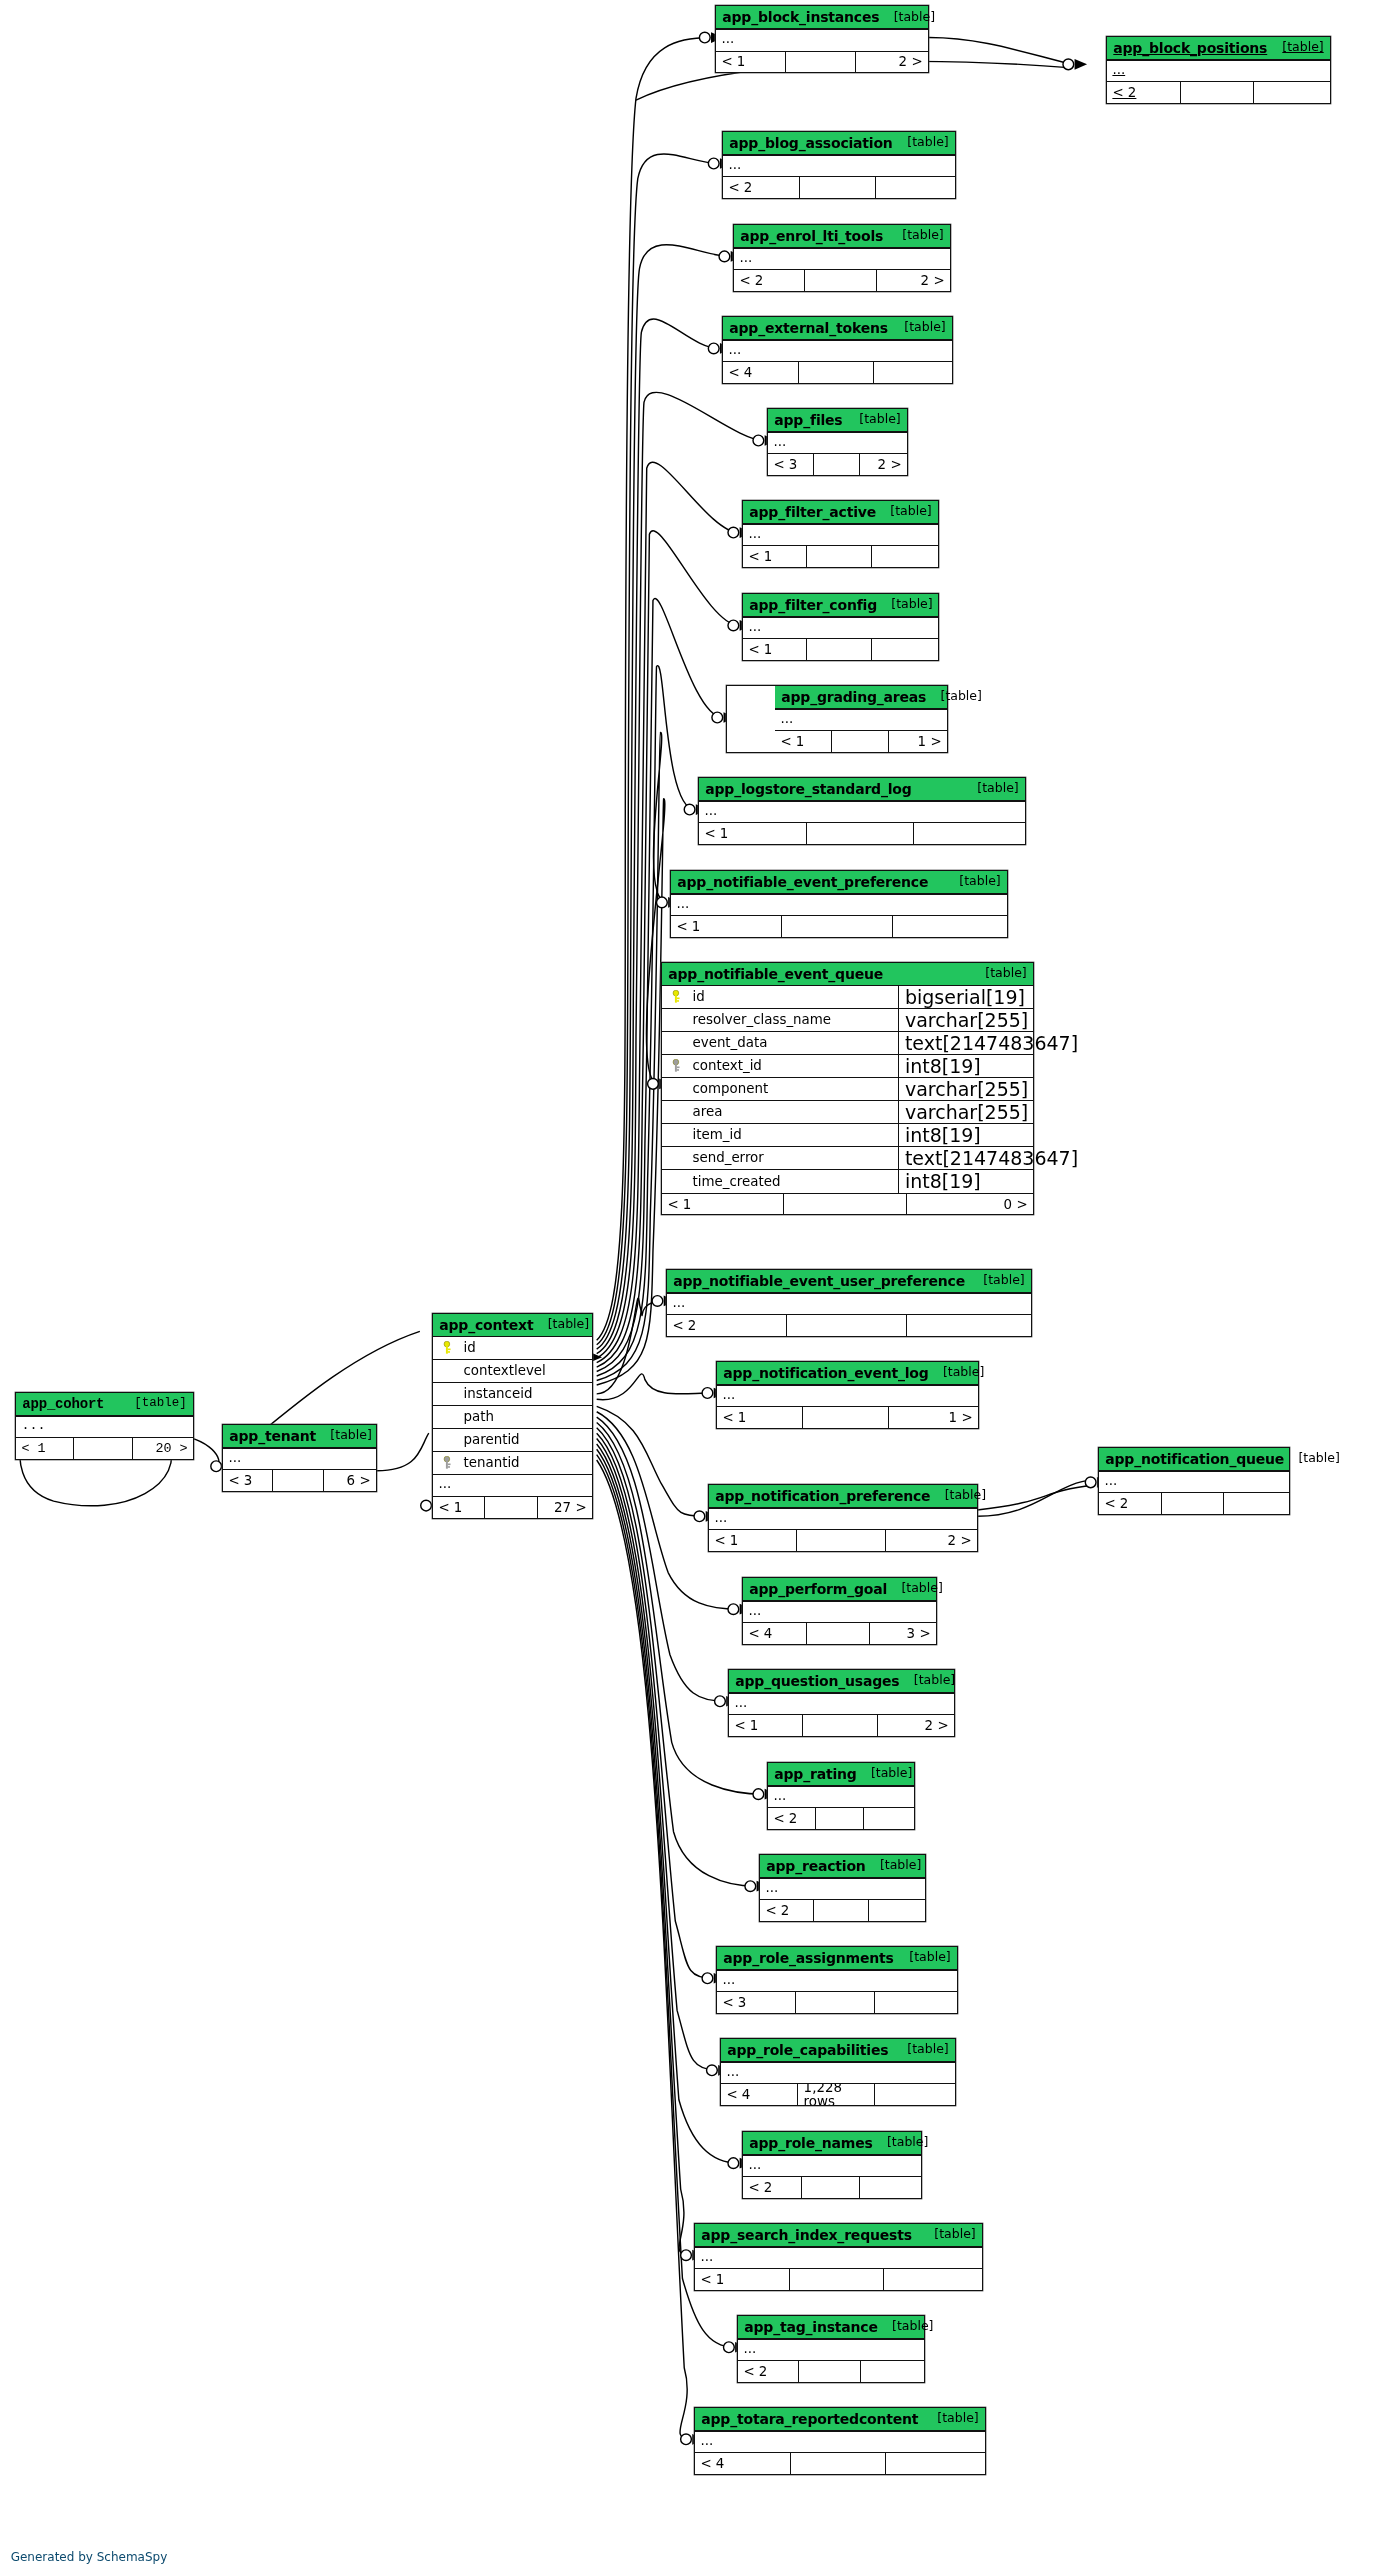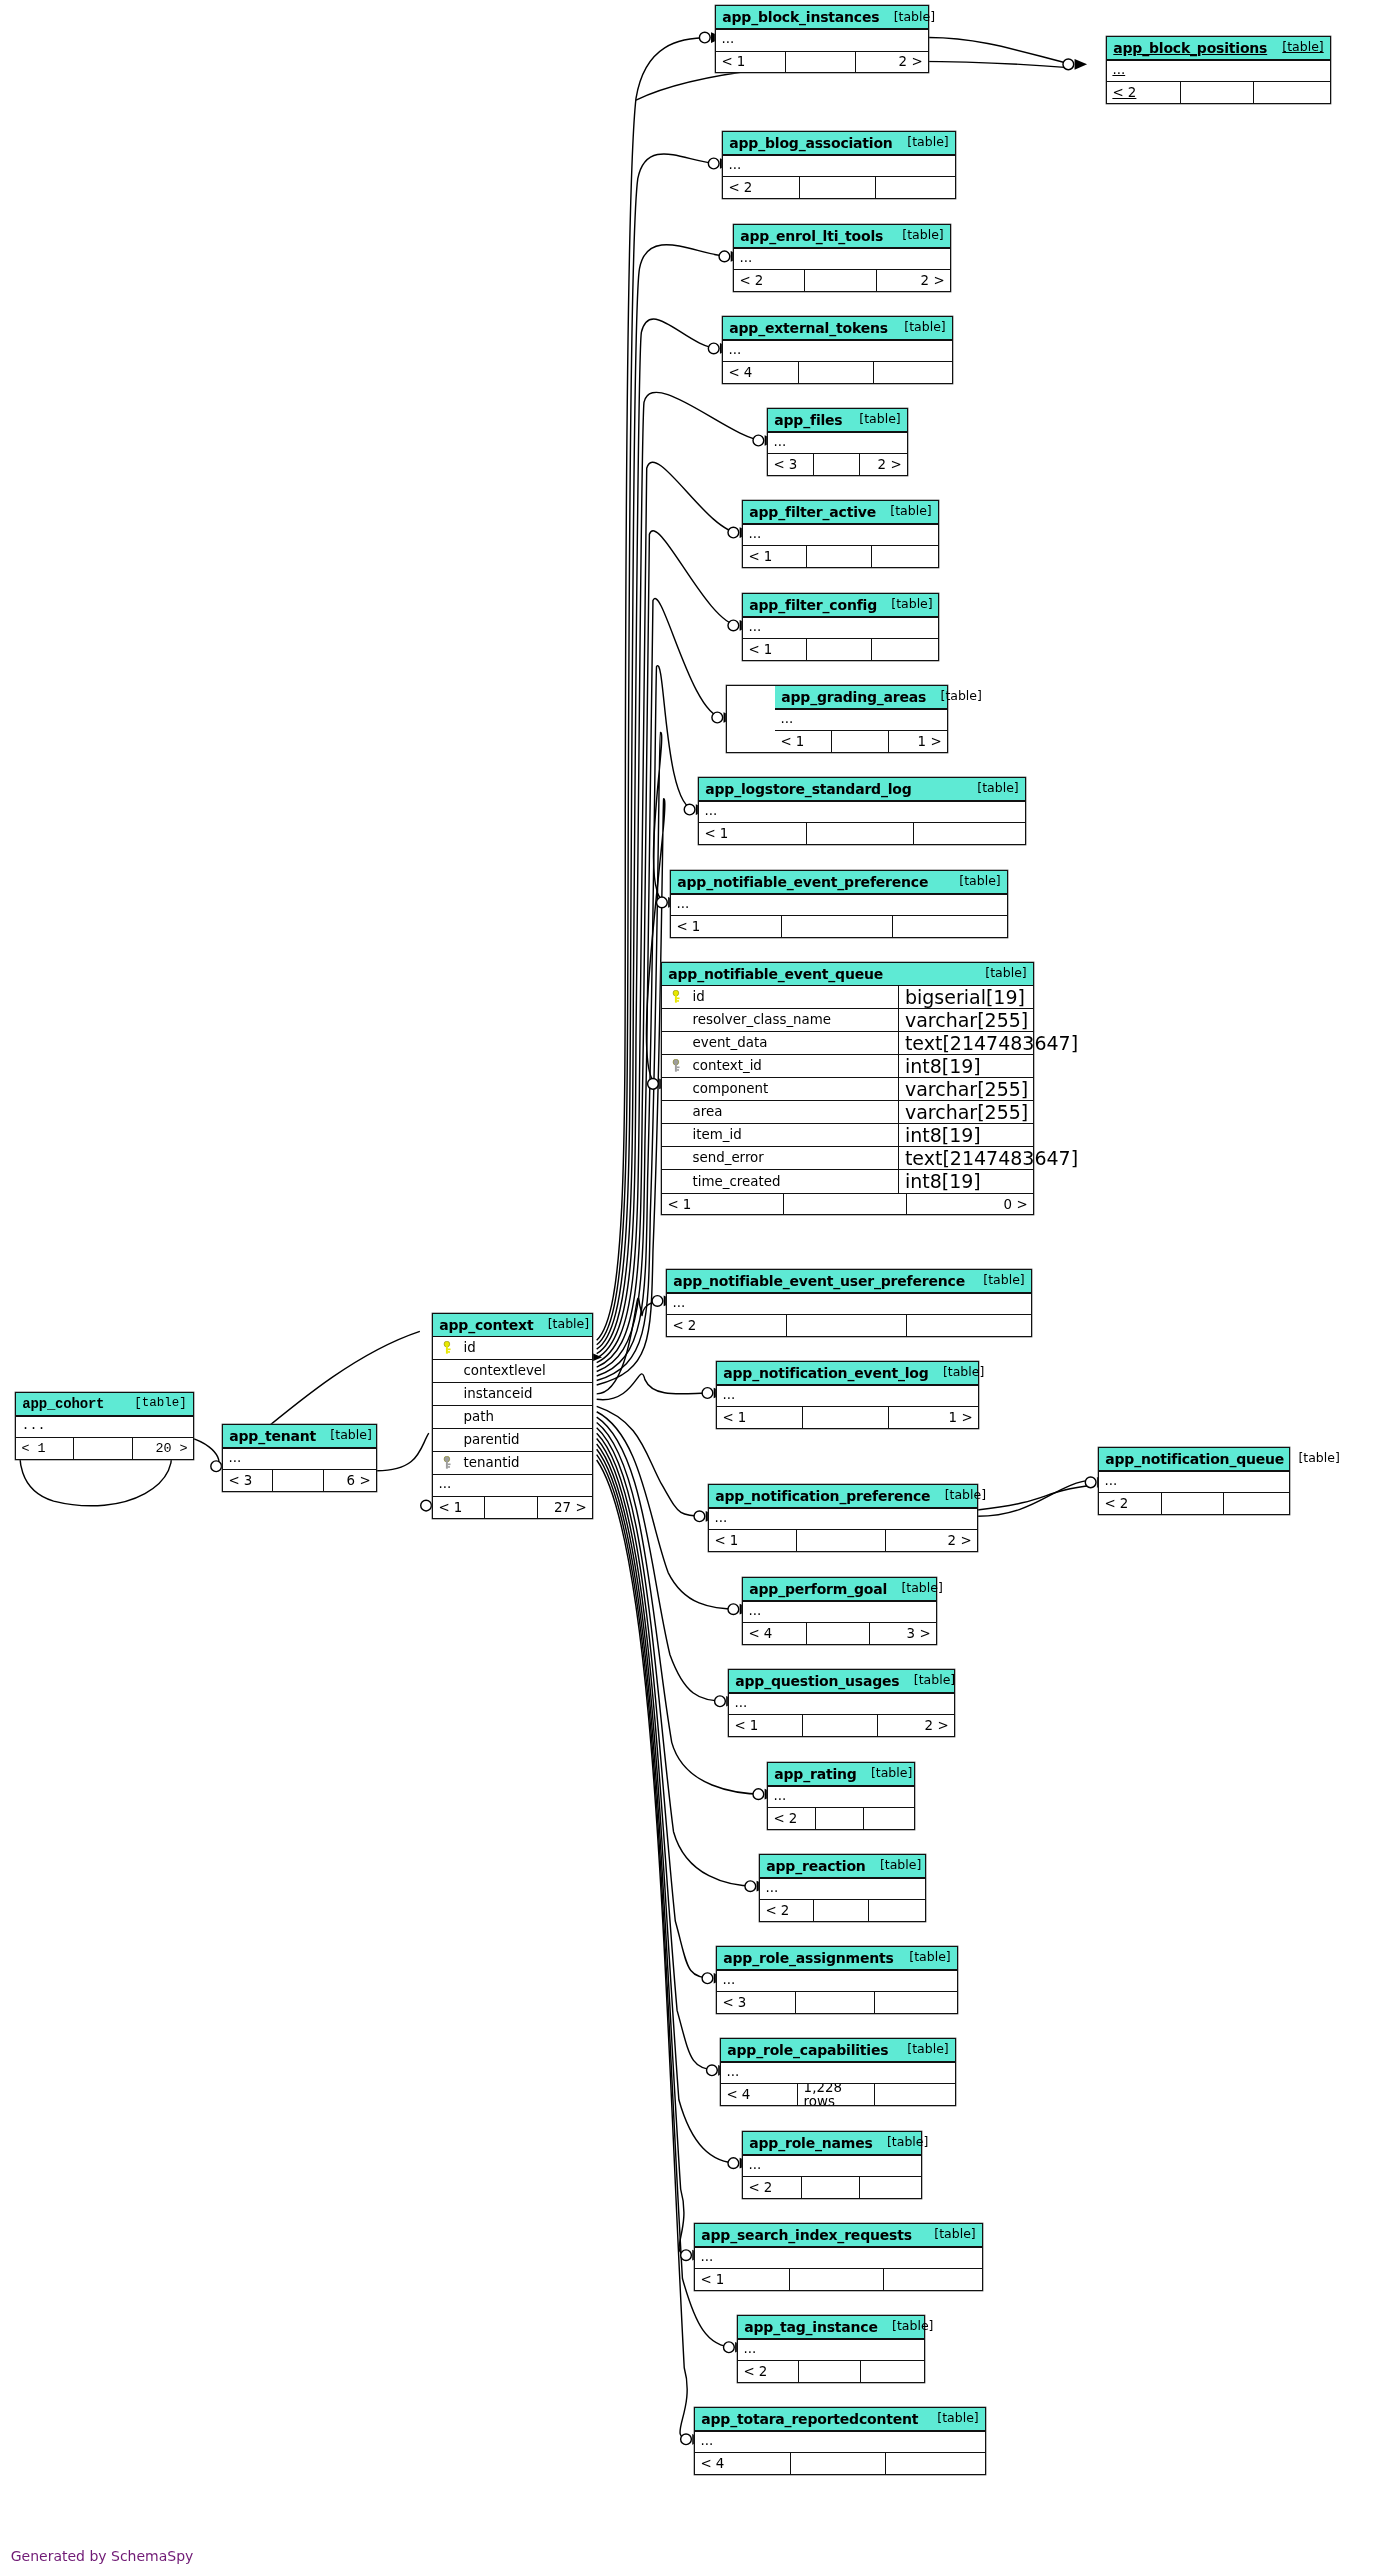--- a/index.html
+++ b/index.html
@@ -27,21 +27,21 @@
 
   .tbl {
     position: absolute;
     border: 1.3px solid #111;
     background: #ffffff;
     font-size: 13.4px;
     line-height: 1;
     box-shadow: 0 0 0 0.4px #555;
   }
   .tbl .hdr {
-    background: #5eead4;
+    background: #22c55e;
     border-bottom: 1.3px solid #111;
     display: flex;
     align-items: center;
     justify-content: space-between;
     padding: 3.6px 6.3px 4.5px 6.3px;
     white-space: nowrap;
   }
   .tbl .hdr .tname {
     font-weight: bold;
     font-size: 14px;
@@ -102,22 +102,22 @@
   .tbl .foot .fc:last-child { border-right: none; }
   .tbl .foot .fc.c1 { flex: 0 0 33%; justify-content: flex-start; }
   .tbl .foot .fc.c2 { flex: 0 0 33%; justify-content: center; }
   .tbl .foot .fc.c3 { flex: 1 1 auto; justify-content: flex-end; }
 
   .keyicon { display: block; }
   .footer-note {
     position: absolute;
     left: 10.7px;
     bottom: 12.5px;
-    font-size: 14px;
-    color: #701a75;
+    font-size: 12px;
+    color: #0c4a6e;
   }
 </style>
 </head>
 <body>
 
 <div id="canvas">
 
   <svg id="edges" viewBox="0 0 1555 2883" preserveAspectRatio="none">
     <g>
 

